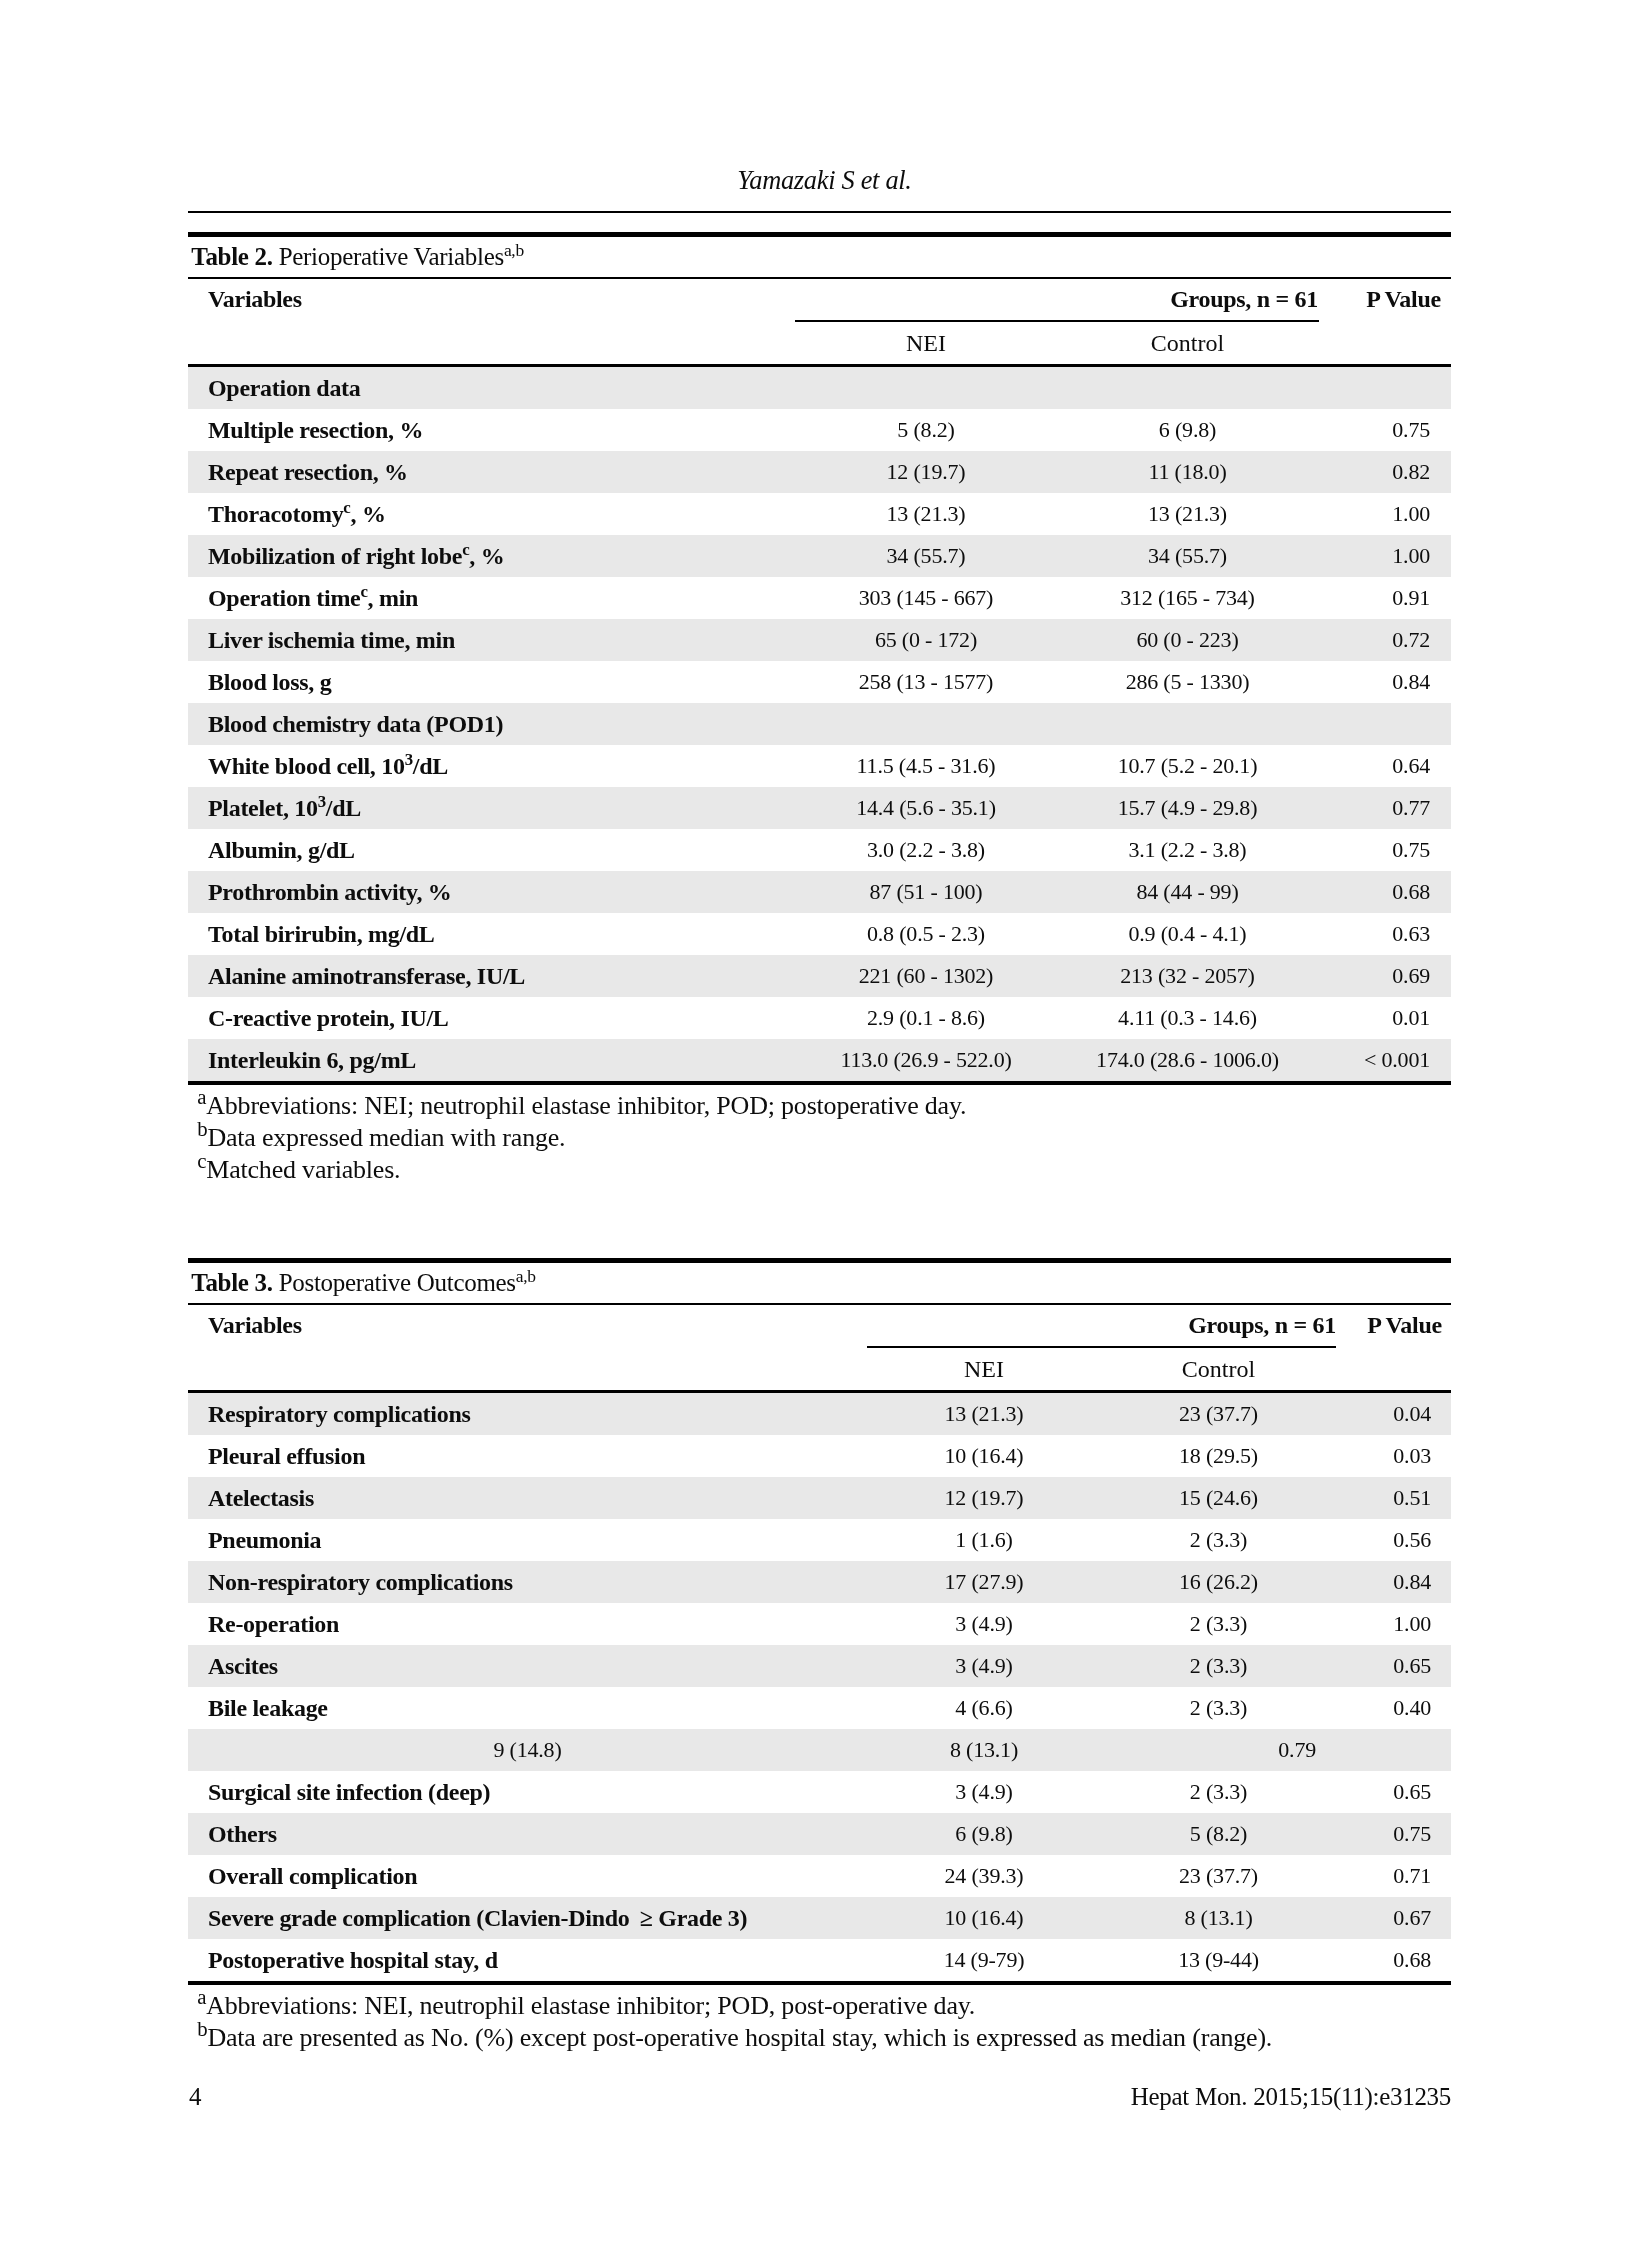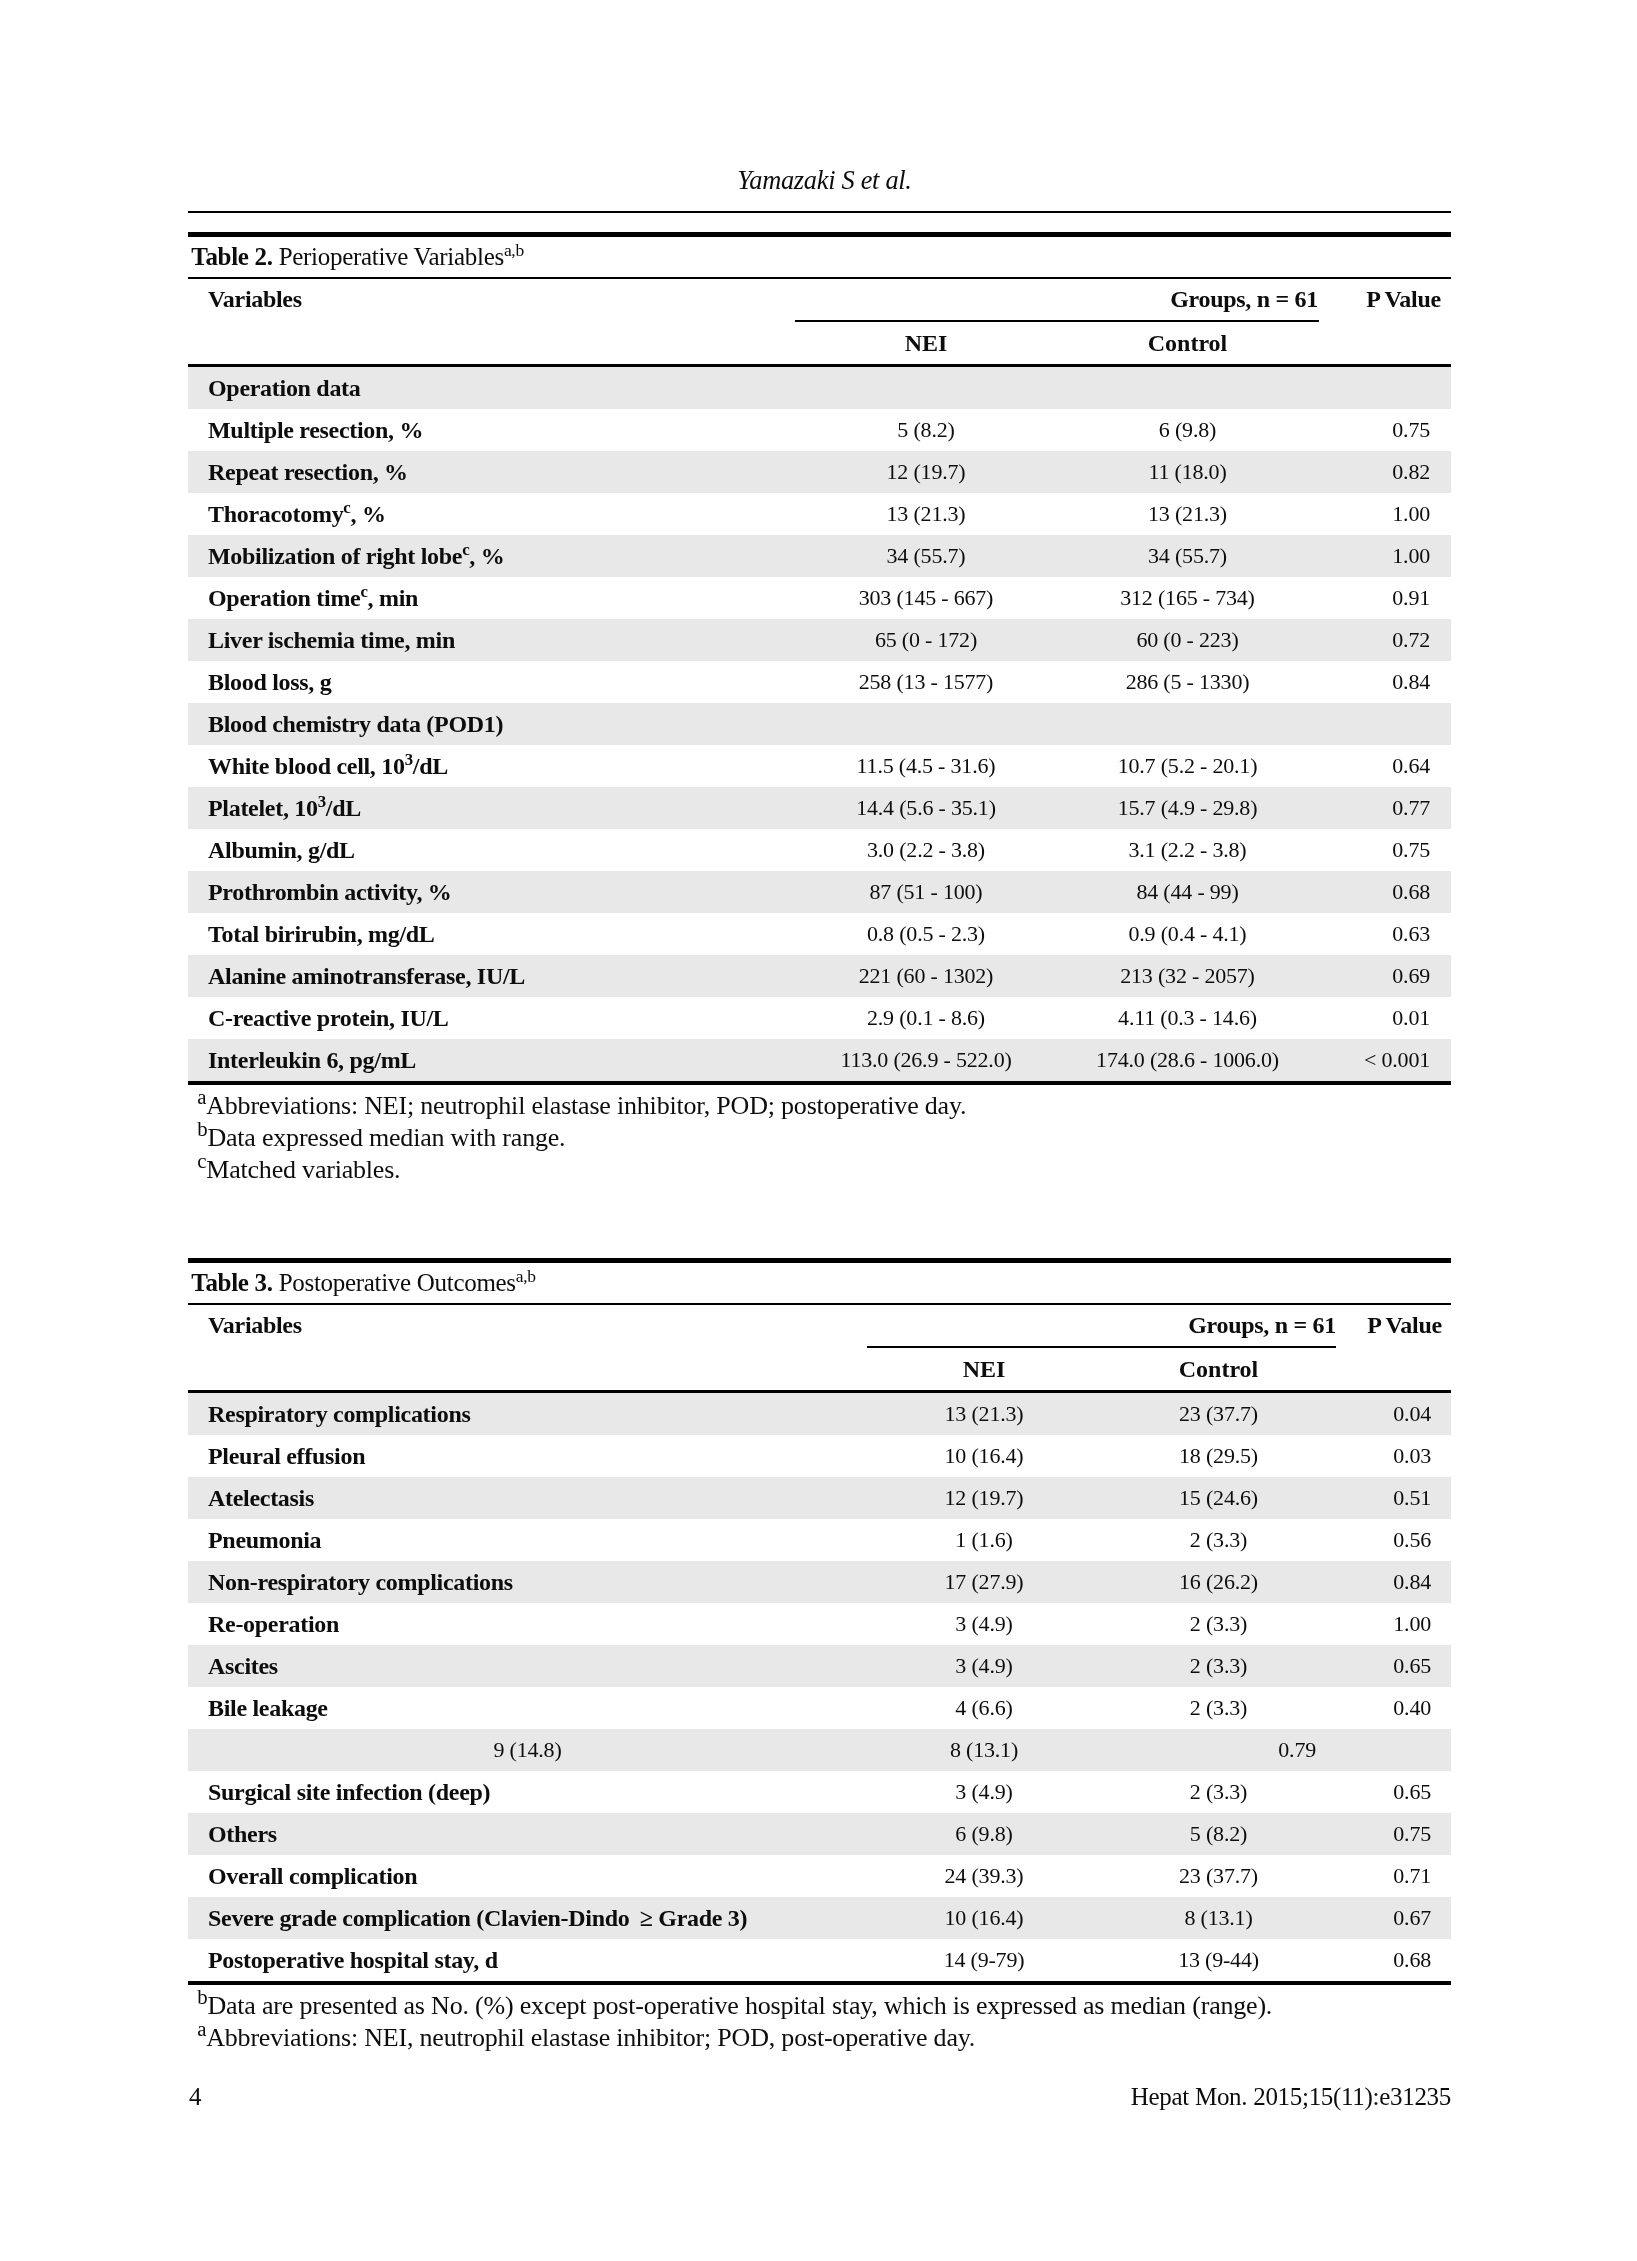--- a/index.html
+++ b/index.html
@@ -34,21 +34,21 @@
   #table2-block .grid { grid-template-columns: 607px 262px 261px 132px; }
   #table3-block .grid { grid-template-columns: 679px 234px 235px 115px; }
 
   .thead-row1 { height: 41px; align-items: center; font-weight: bold; font-size: 24px; letter-spacing: -0.3px; }
   .th-variables { padding-left: 20px; }
   .th-groups { grid-column: 2 / span 2; text-align: right; }
   .th-p { grid-column: 4; text-align: right; padding-right: 9.2px; }
   .groups-underline { height: 2.6px; background: #000; }
   #table2-block .groups-underline { margin-left: 607px; width: 524px; }
   #table3-block .groups-underline { margin-left: 679px; width: 469px; }
-  .thead-row2 { height: 42px; align-items: center; font-weight: bold; font-size: 24px; }
+  .thead-row2 { height: 42px; align-items: center; font-weight: normal; font-size: 24px; }
   .th-nei { grid-column: 2; text-align: center; }
   .th-control { grid-column: 3; text-align: center; }
 
   .trow { height: 42px; align-items: center; }
   .tbody .trow:nth-child(odd) { background: #e8e8e8; }
   .td.label { padding-left: 20px; font-weight: bold; font-size: 24px; letter-spacing: -0.3px; white-space: nowrap; }
   .td.val { text-align: center; font-size: 22px; letter-spacing: -0.2px; white-space: nowrap; }
   .td.pval { text-align: right; padding-right: 20px; font-size: 22px; letter-spacing: -0.2px; white-space: nowrap; }
 
   .footnotes { padding-top: 5.3px; }
@@ -297,22 +297,22 @@
         </div>
         <div class="trow grid">
           <div class="td label"><span>Postoperative hospital stay, d</span></div>
           <div class="td val">14 (9-79)</div>
           <div class="td val">13 (9-44)</div>
           <div class="td pval">0.68</div>
         </div>
       </div>
     <div class="rule r5"></div>
     <div class="footnotes" id="table3-footnotes">
+        <div class="footnote"><sup>a</sup><span>Abbreviations: NEI, neutrophil elastase inhibitor; POD, post-operative day.</span></div>
         <div class="footnote"><sup>b</sup><span>Data are presented as No. (%) except post-operative hospital stay, which is expressed as median (range).</span></div>
-        <div class="footnote"><sup>a</sup><span>Abbreviations: NEI, neutrophil elastase inhibitor; POD, post-operative day.</span></div>
       </div>
   </section>
 
   <div class="footer-page-num">4</div>
   <div class="footer-ref">Hepat Mon. 2015;15(11):e31235</div>
 
 </div>
 
 
 </body></html>

